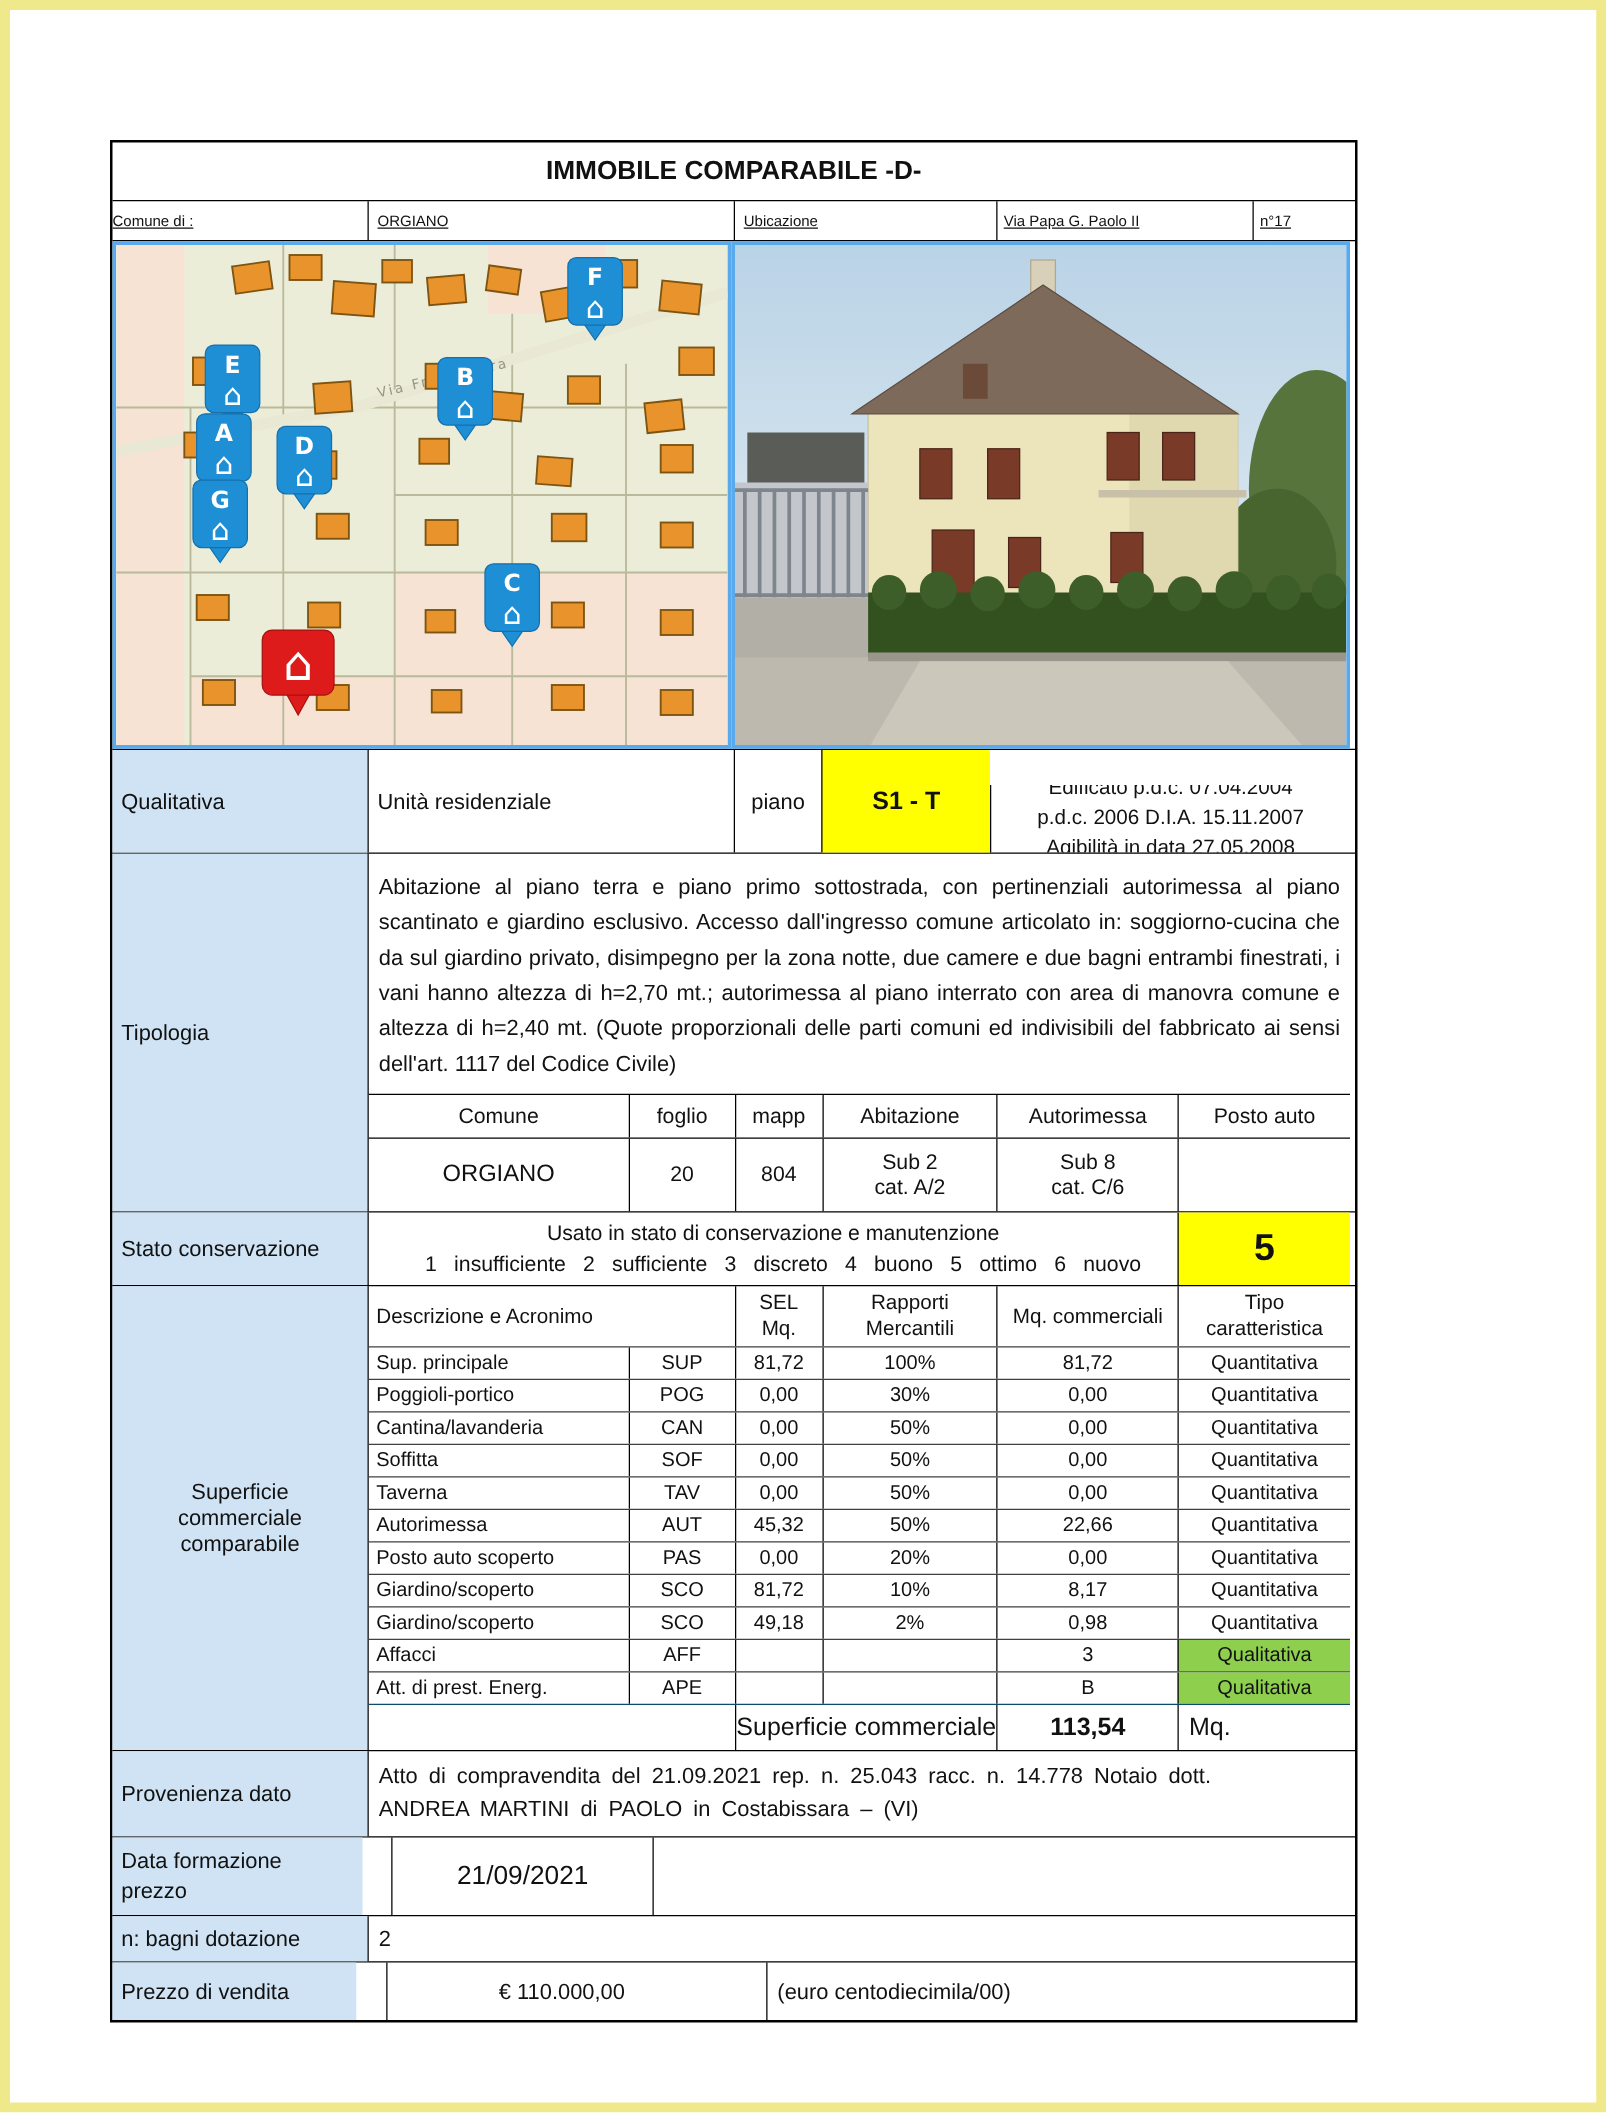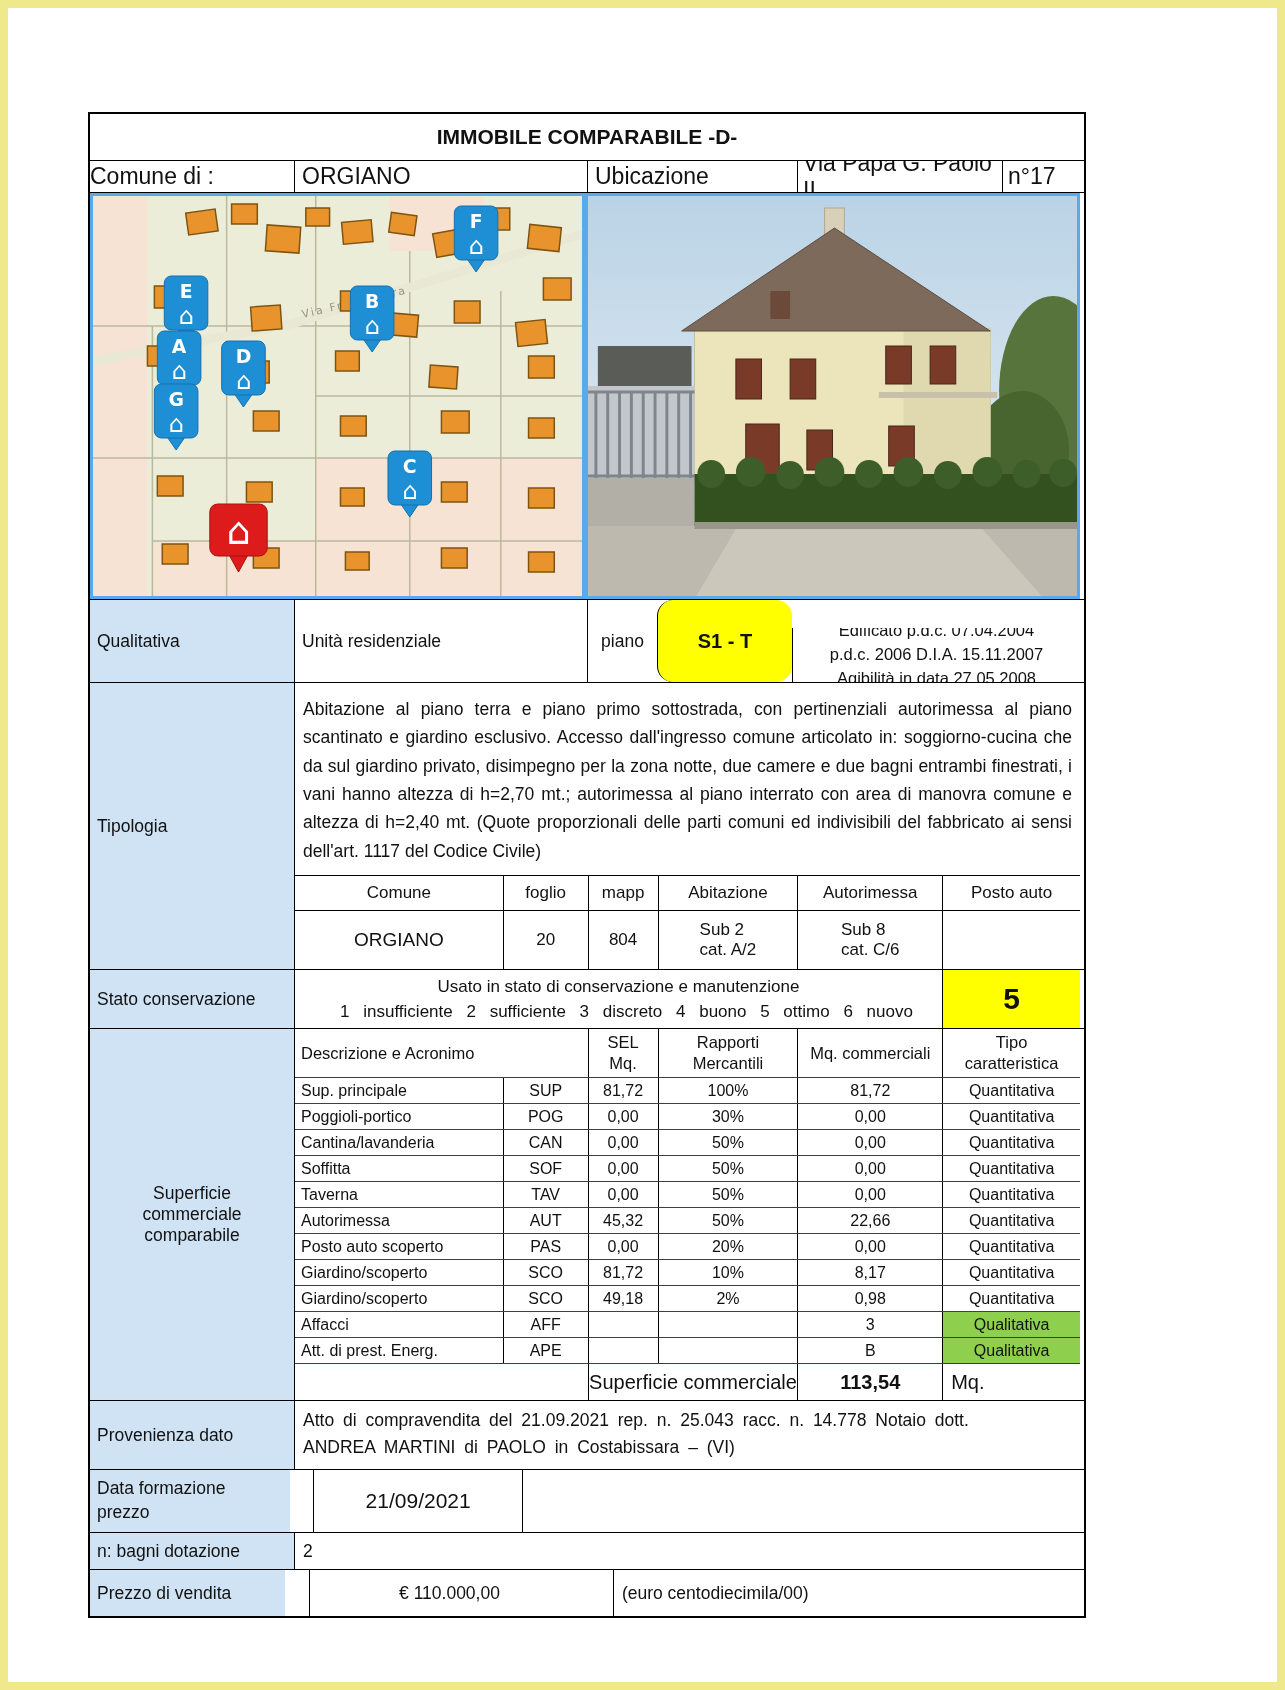--- a/index.html
+++ b/index.html
@@ -16,46 +16,46 @@
   .row:first-child{border-top:none;}
   .c{border-left:1px solid #000;box-sizing:border-box;display:flex;align-items:center;overflow:hidden;}
   .c:first-child{border-left:none;}
   .lab{background:#cfe3f4;padding-left:7px;font-size:17.5px;}
   .preline{white-space:pre-line;}
   .wsp{word-spacing:4px;}
 
   .r-title{height:46px;}
   .r-title .c{justify-content:center;font-weight:bold;font-size:21px;width:100%;}
 
-  .r-head2{height:31px;font-size:23px;}
+  .r-head2{height:31px;font-size:12px;text-decoration:underline;}
   .h-c1{width:204px;}
   .h-c2{width:293px;padding-left:7px;}
   .h-c3{width:210px;padding-left:7px;}
   .h-c4{width:205px;padding-left:5px;}
   .h-c5{width:78px;padding-left:5px;}
 
   .r-images{height:406px;}
   .img-pane{width:495px;box-sizing:border-box;border:3px solid #58aaec;position:relative;}
   .img-pane svg{display:block;width:100%;height:100%;}
 
   .r-desc{height:82px;font-size:17.5px;}
   .d-c1{width:204px;}
   .d-c2{width:293px;padding-left:7px;}
   .d-c3{width:70px;justify-content:center;}
-  .d-c4{width:135px;justify-content:center;background:#ffff00;font-weight:bold;font-size:20px;border-radius:16px;}
+  .d-c4{width:135px;justify-content:center;background:#ffff00;font-weight:bold;font-size:20px;}
   .d-c5{width:288px;justify-content:center;text-align:center;font-size:16.5px;line-height:1.45;margin-top:28px;}
 
   .r-tip{min-height:270px;}
   .t-c1{width:204px;}
   .t-right{width:786px;display:flex;flex-direction:column;border-left:1px solid #000;box-sizing:border-box;}
   .t-text{padding:12px 8px 10px 8px;font-size:17.5px;line-height:1.62;text-align:justify;min-height:178px;box-sizing:border-box;}
   .cad{display:flex;flex-direction:column;border-top:1px solid #000;}
   .cad-row{display:flex;}
   .cad-row + .cad-row{border-top:1px solid #000;}
-  .cad .c{justify-content:center;text-align:left;font-size:17px;}
+  .cad .c{justify-content:center;text-align:center;font-size:17px;}
   .k1{width:208px;} .k2{width:85px;} .k3{width:70px;} .k4{width:140px;} .k5{width:145px;} .k6{width:138px;}
   .cad-head{height:34px;}
   .cad-data{height:58px;font-size:18px;}
   .cad-data .big{font-size:19px;}
 
   .r-stato{height:58px;}
   .s-c1{width:204px;}
   .s-mid{width:648px;flex-direction:column;justify-content:center;text-align:center;font-size:17px;line-height:1.5;}
   .s-val{width:138px;justify-content:center;background:#ffff00;font-weight:bold;font-size:30px;}
 

